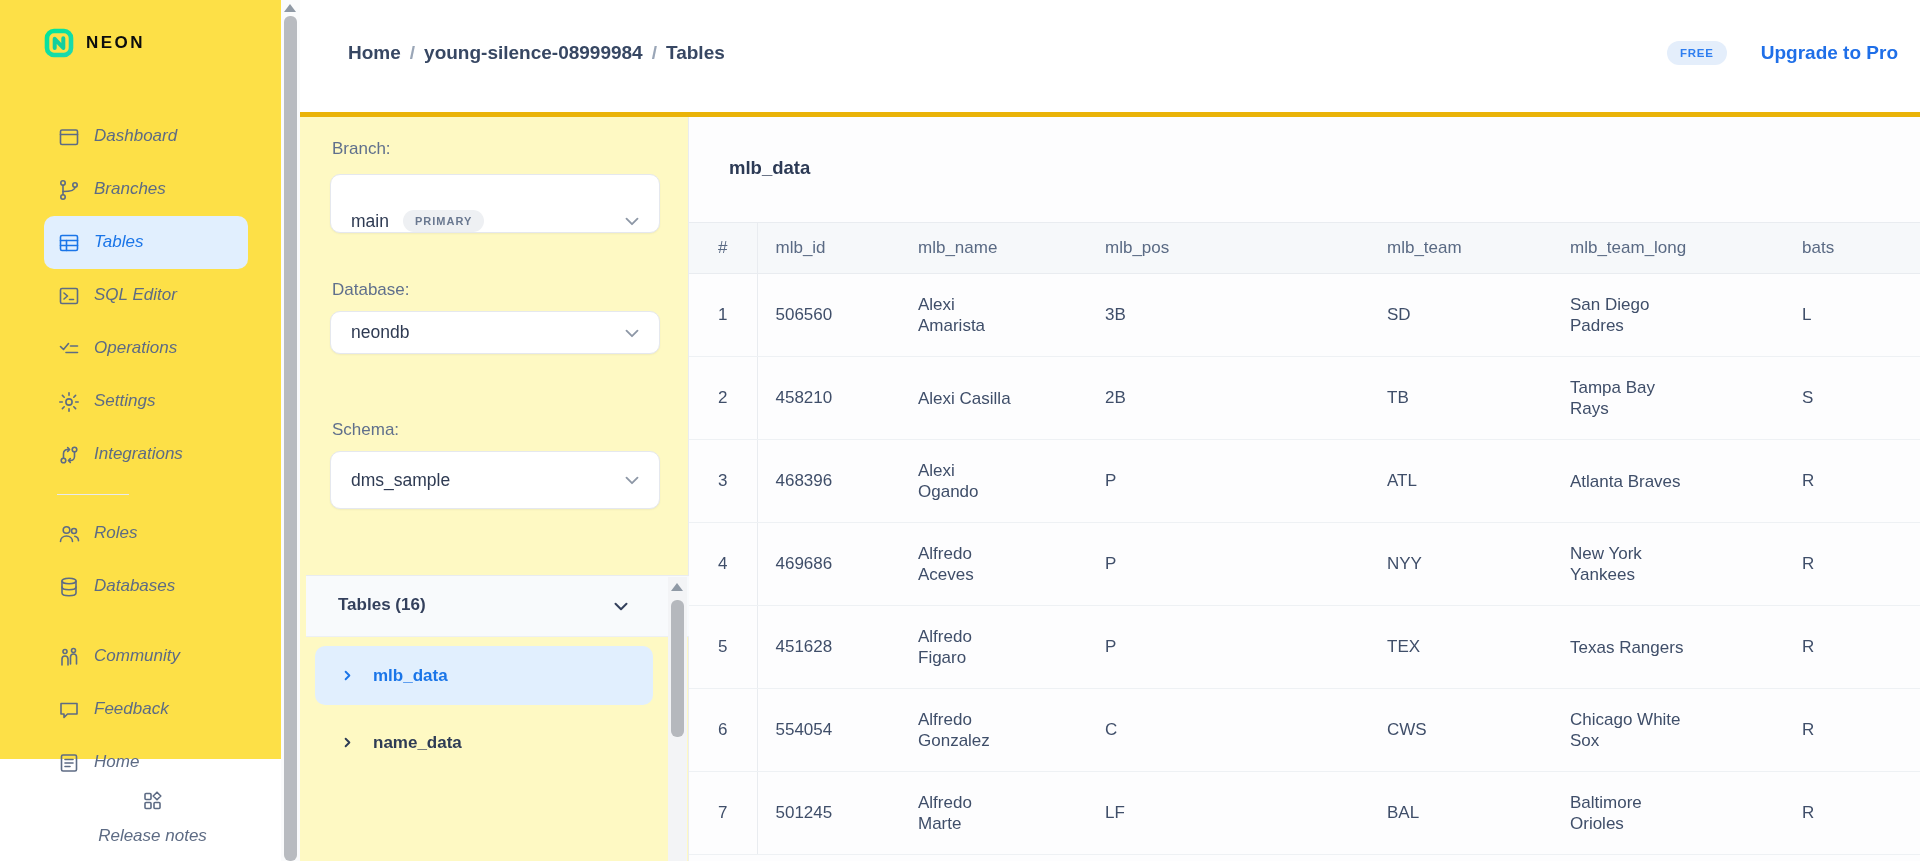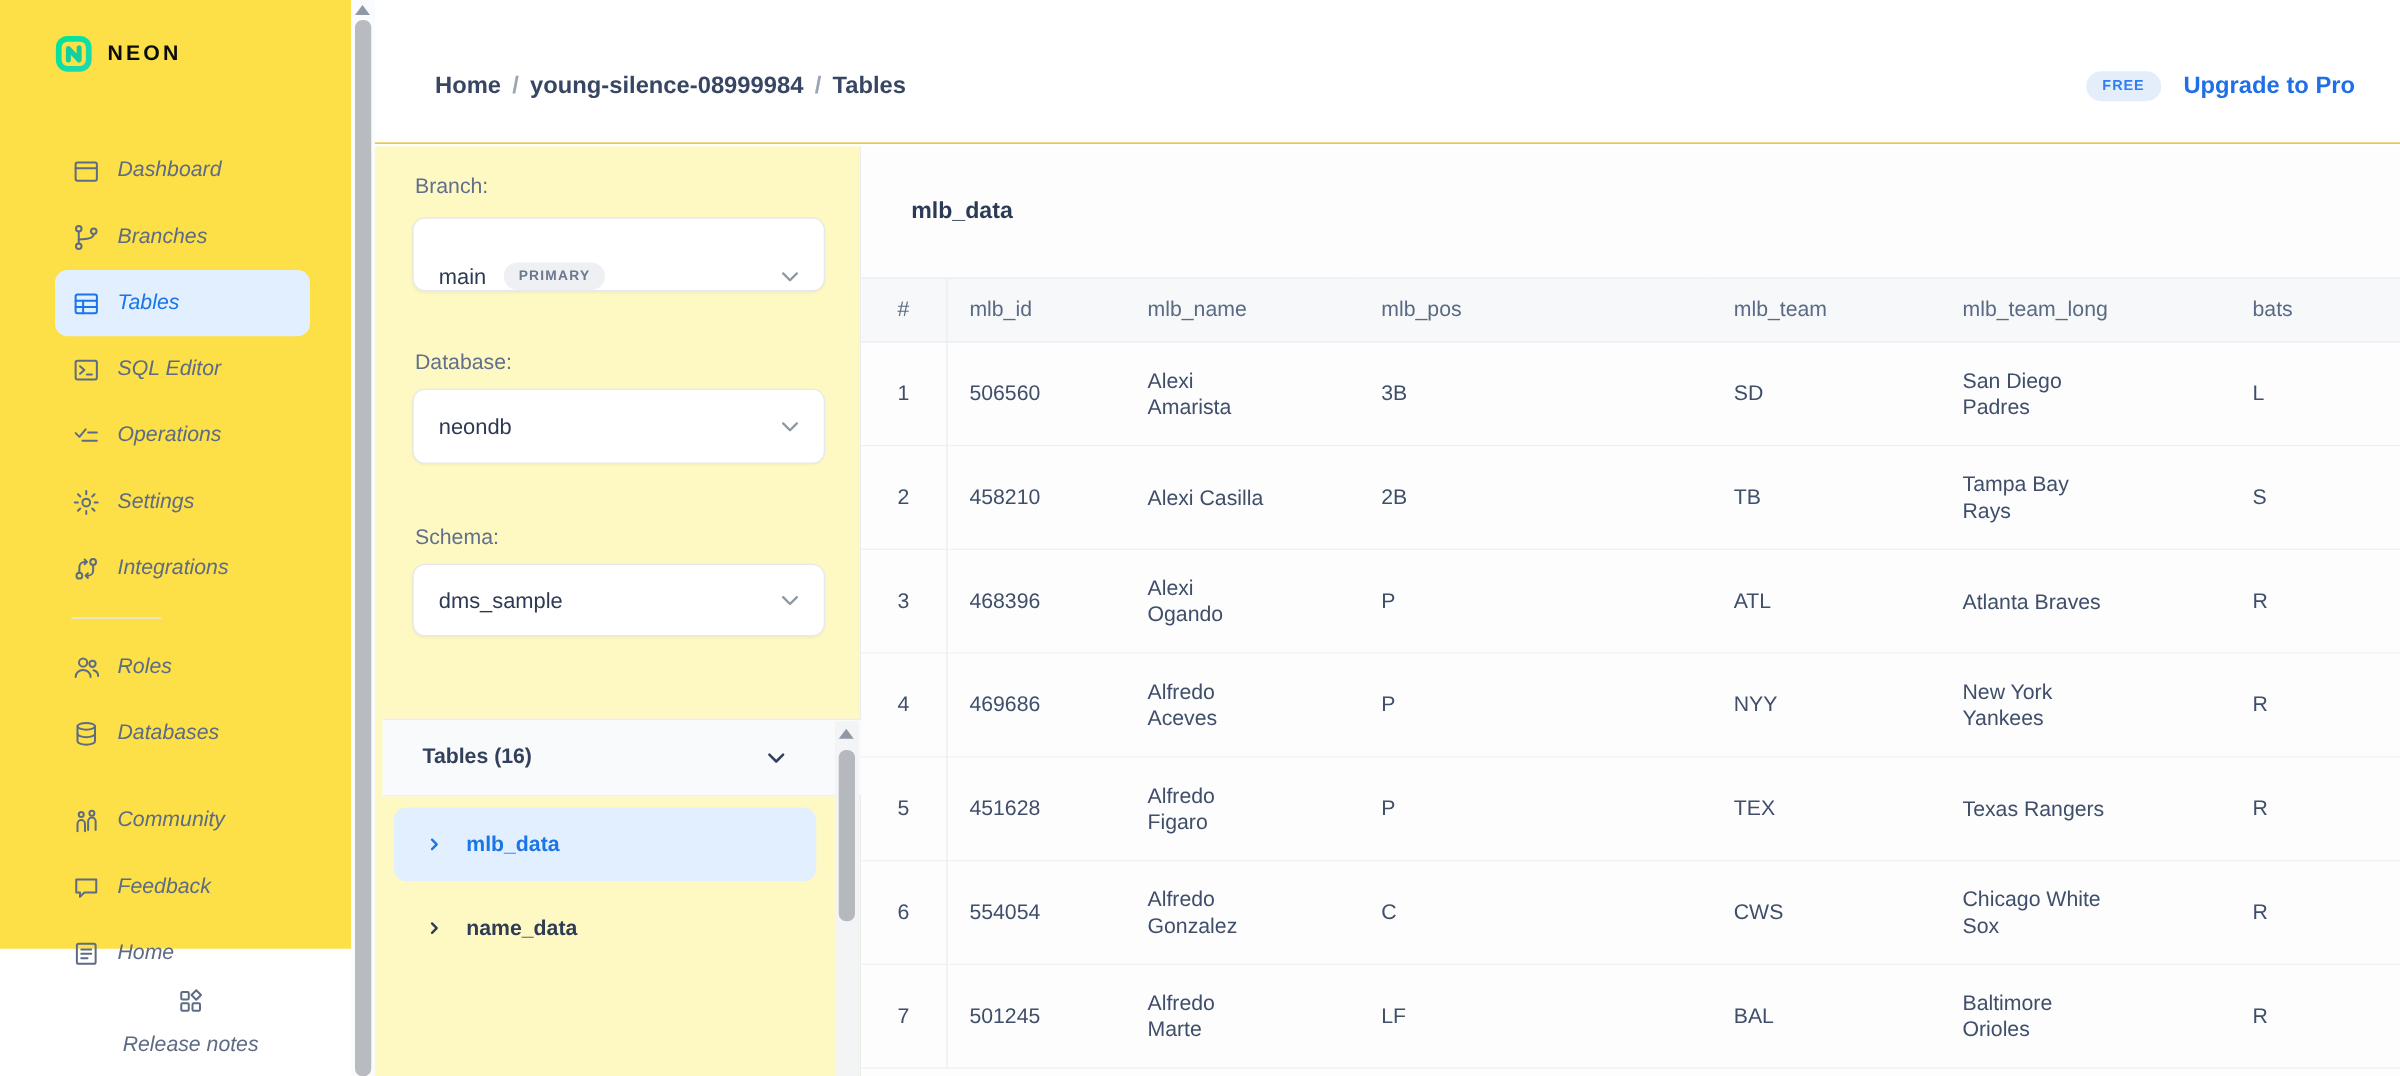--- a/index.html
+++ b/index.html
@@ -24,36 +24,36 @@
   .nav-label{line-height:1.2;max-width:112px;}
   .nav-divider{height:1px;background:#e7eaee;margin:13px 0 12px 57px;width:72px;}
   .nav-gap{height:17px;}
   
   .page-scrollbar{position:absolute;left:281px;top:0;width:19px;height:861px;background:#fafbfc;}
   .ps-arrow{position:absolute;top:4px;left:3px;width:0;height:0;border-left:6.5px solid transparent;
     border-right:6.5px solid transparent;border-bottom:8px solid #8f99a5;}
   .ps-thumb{position:absolute;top:16px;left:3px;width:13px;height:845px;background:#b8bbc0;border-radius:6px;}
   
   .content{position:absolute;left:300px;top:0;width:1620px;height:861px;background:#fff;}
-  .topbar{position:absolute;top:0;left:0;right:0;height:99px;border-bottom:1px solid #eab308;box-sizing:border-box;margin-top:16px;}
+  .topbar{position:absolute;top:0;left:0;right:0;height:117px;border-bottom:5px solid #eab308;box-sizing:border-box;}
   .breadcrumb{position:absolute;left:48px;top:42px;font-size:19px;font-weight:700;color:#374763;white-space:nowrap;}
   .crumb{color:#374763;text-decoration:none;cursor:pointer;}
   .crumb-sep{color:#9aa6b7;font-weight:600;margin:0 9px;}
-  .plan-area{position:absolute;right:36px;top:41px;display:flex;align-items:center;gap:18px;text-align:right;}
+  .plan-area{position:absolute;right:22px;top:41px;display:flex;align-items:center;gap:34px;text-align:right;}
   .free-badge{background:#e4eefb;color:#2e7ef0;font-size:11.5px;font-weight:700;letter-spacing:.8px;
     border-radius:12px;padding:6px 13px;}
   .upgrade{color:#1f6fe8;font-size:19px;font-weight:700;text-decoration:none;cursor:pointer;white-space:nowrap;}
   
   .left-panel{position:absolute;left:0;top:117px;width:389px;bottom:0;border-right:1px solid #e9ecf0;box-sizing:border-box;background:#fef9c3;}
   .field-label{position:absolute;left:32px;color:#60708c;font-size:17px;}
   .lab-branch{top:22px;} .lab-db{top:163px;} .lab-schema{top:303px;}
   .select{position:absolute;left:30px;width:330px;border:1px solid #e5e8ee;border-radius:10px;background:#fff;
     display:flex;align-items:center;padding:0 20px;box-sizing:border-box;cursor:pointer;
     box-shadow:0 1px 2px rgba(16,24,40,.05);}
-  .sel-branch{top:57px;height:59px;align-items:flex-end;} .sel-db{top:194px;height:60px;} .sel-schema{top:334px;height:58px;}
+  .sel-branch{top:57px;height:59px;align-items:flex-end;} .sel-db{top:194px;height:43px;} .sel-schema{top:334px;height:58px;}
   .sel-value{font-size:17.5px;color:#2e3a52;}
   .pill{background:#eef0f3;color:#6a7890;font-size:11px;font-weight:700;letter-spacing:1px;
     border-radius:12px;padding:5px 12px;margin-left:14px;}
   .sel-chevron{position:absolute;right:16px;width:22px;height:22px;color:#8d97a6;}
   .sel-chevron svg{width:22px;height:22px;}
   .sel-chevron svg *,
   .sec-chevron svg *,
   .tbl-chevron svg *{fill:none;stroke:currentColor;stroke-linecap:round;stroke-linejoin:round;}
   .sel-chevron svg *{stroke-width:2;}
   

